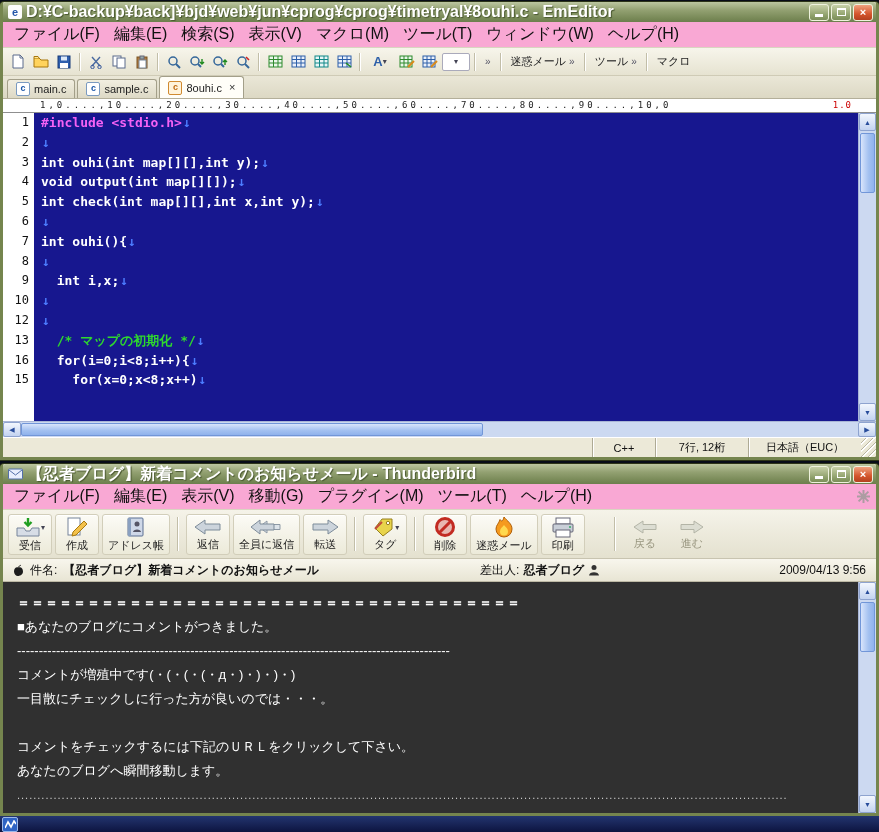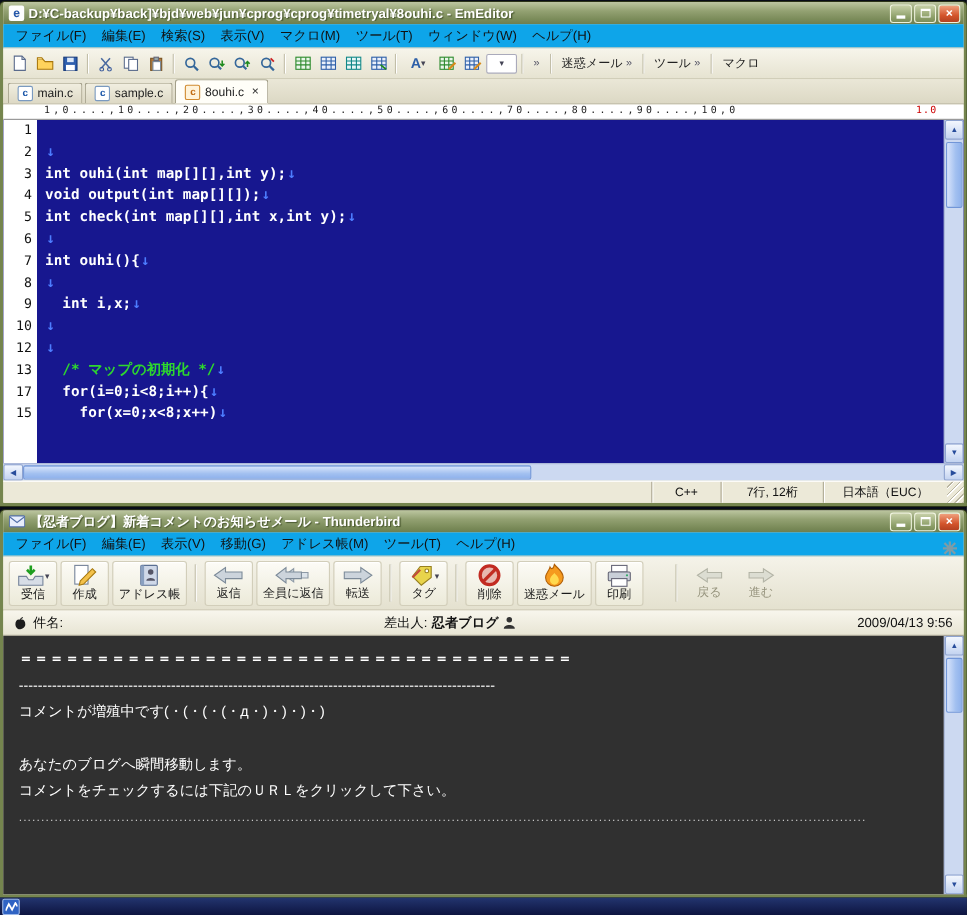--- a/index.html
+++ b/index.html
@@ -20,42 +20,42 @@
   #emeditor-win{top:2px;height:458px;}
   #tb-win{top:464px;height:352px;}
 
   
   .titlebar{
     flex:0 0 20px;height:20px;display:flex;align-items:center;gap:4px;
     padding:0 3px 0 5px;border-radius:3px 3px 0 0;
     background:linear-gradient(#bcc6a0,#93a172 40%,#798a58 80%,#6d7e4e);
   }
   .title-text{
-    flex:1;color:#fff;font-weight:bold;font-size:12px;white-space:nowrap;
+    flex:1;color:#fff;font-weight:bold;font-size:16px;white-space:nowrap;
     overflow:hidden;text-shadow:1px 1px 1px #49572f;
   }
   .winbtns{display:flex;gap:2px;}
   .winbtn{
     width:18px;height:15px;border-radius:3px;border:1px solid #eef2dd;
     display:flex;align-items:center;justify-content:center;
     color:#fff;font-size:11px;font-weight:bold;line-height:1;
   }
   .winbtn.minb,.winbtn.maxb{background:linear-gradient(#c7d0a8,#8ea06a 70%,#7c8e59);}
   .winbtn.closeb{background:linear-gradient(#f0a27f,#d4552c 60%,#b34120);}
   .min-glyph{display:block;width:8px;height:3px;background:#fff;margin-top:7px;}
   .max-glyph{display:block;width:9px;height:8px;border:1px solid #fff;border-top:2px solid #fff;box-sizing:border-box;}
   .app-badge{
     width:14px;height:14px;border-radius:2px;background:#fdfdfd;
     color:#2456a8;font-weight:bold;font-size:11px;line-height:14px;text-align:center;
   }
 
   
   .menubar{
-    flex:0 0 21px;display:flex;align-items:flex-end;padding-left:4px;
-    background:#0ea5e9;border-bottom:1px solid #d9d5c0;font-size:12px;color:#111;
+    flex:0 0 21px;display:flex;align-items:center;padding-left:4px;
+    background:#f9a8d4;border-bottom:1px solid #d9d5c0;font-size:16px;color:#111;
   }
   .menu-item{padding:2px 7px;cursor:default;}
   .menu-spacer{flex:1;}
   .throbber{margin-right:6px;opacity:.8;}
 
   
   .toolbar{
     flex:0 0 27px;display:flex;align-items:center;gap:1px;padding:0 4px;
     background:linear-gradient(#f7f5eb,#e6e3d1);border-bottom:1px solid #cfcbb6;
   }
@@ -387,20 +387,21 @@
 
   <div class="ruler">
     <span class="ruler-text">1,0....,10....,20....,30....,40....,50....,60....,70....,80....,90....,10,0</span>
     <span class="ruler-marker">1.0</span>
   </div>
 
   <div class="code-wrap">
     <div class="code-area">
         <div class="code-line">
           <span class="ln">1</span>
+          <span class="ltext"><span class="pp">#include &lt;stdio.h&gt;</span><span class="nl">↓</span></span>
         </div>
         <div class="code-line">
           <span class="ln">2</span>
           <span class="ltext"><span class="nl">↓</span></span>
         </div>
         <div class="code-line">
           <span class="ln">3</span>
           <span class="ltext"><span class="pl">int ouhi(int map[][],int y);</span><span class="nl">↓</span></span>
         </div>
         <div class="code-line">
@@ -433,21 +434,21 @@
         </div>
         <div class="code-line">
           <span class="ln">12</span>
           <span class="ltext"><span class="nl">↓</span></span>
         </div>
         <div class="code-line">
           <span class="ln">13</span>
           <span class="ltext"><span class="pl">  </span><span class="cmt">/* マップの初期化 */</span><span class="nl">↓</span></span>
         </div>
         <div class="code-line">
-          <span class="ln">17</span>
+          <span class="ln">16</span>
           <span class="ltext"><span class="pl">  for(i=0;i&lt;8;i++){</span><span class="nl">↓</span></span>
         </div>
         <div class="code-line">
           <span class="ln">15</span>
           <span class="ltext"><span class="pl">    for(x=0;x&lt;8;x++)</span><span class="nl">↓</span></span>
         </div>
       </div>
     <div class="vscroll">
       <span class="sb-btn">▲</span>
       <span class="sb-track">
@@ -494,21 +495,21 @@
       <span class="winbtn closeb">×</span>
     </span>
   </div>
 
   <div class="menubar">
 
   <span class="menu-item">ファイル(F)</span>
       <span class="menu-item">編集(E)</span>
       <span class="menu-item">表示(V)</span>
       <span class="menu-item">移動(G)</span>
-      <span class="menu-item">アドレス帳(M)</span>
+      <span class="menu-item">プラグイン(M)</span>
       <span class="menu-item">ツール(T)</span>
       <span class="menu-item">ヘルプ(H)</span>
       <span class="menu-spacer"></span>
       <span class="throbber">
         <svg width="13" height="13">
           <g stroke="#9a9a96" stroke-width="2">
             <path d="M6.5 0v13M0 6.5h13M1.6 1.6l9.8 9.8M11.4 1.6L1.6 11.4"></path>
           </g>
         </svg>
       </span>
@@ -638,44 +639,47 @@
   </div>
 
   <div class="msg-header">
     <span>
         <svg width="11" height="13">
           <path d="M5.5 3.5C3 2.5 1 4.5 1 7.5S3.5 12.5 5.5 12 10 10.5 10 7.5 8 2.5 5.5 3.5z" fill="#1c1c1c"></path>
           <path d="M5.5 3.5c.3-1.3 1.2-2 2.3-2.2" fill="none" stroke="#1c1c1c" stroke-width="1"></path>
         </svg>
       </span>
     <span>件名:</span>
+    <span class="subj">【忍者ブログ】新着コメントのお知らせメール</span>
     <span class="hdr-spacer"></span>
     <span class="from-wrap">
       <span>差出人:</span>
       <span class="subj">忍者ブログ</span>
       <span>
           <svg width="12" height="12">
             <circle cx="6" cy="3.5" r="2.5" fill="#333"></circle>
             <path d="M1 11.5c0-4.5 10-4.5 10 0z" fill="#333"></path>
           </svg>
         </span>
     </span>
     <span class="hdr-spacer"></span>
     <span class="hdr-date">2009/04/13 9:56</span>
   </div>
 
   <div class="msg-area">
     <div class="msg-lines">
 
     <div class="msg-line strong">＝＝＝＝＝＝＝＝＝＝＝＝＝＝＝＝＝＝＝＝＝＝＝＝＝＝＝＝＝＝＝＝＝＝＝＝</div>
+        <div class="msg-line normal">■あなたのブログにコメントがつきました。</div>
         <div class="msg-line normal">----------------------------------------------------------------------------------------------------</div>
         <div class="msg-line normal">コメントが増殖中です(・(・(・(・д・)・)・)・)</div>
+        <div class="msg-line normal">一目散にチェックしに行った方が良いのでは・・・。</div>
         <div class="msg-line normal"></div>
+        <div class="msg-line normal">コメントをチェックするには下記のＵＲＬをクリックして下さい。</div>
         <div class="msg-line normal">あなたのブログへ瞬間移動します。</div>
-        <div class="msg-line normal">コメントをチェックするには下記のＵＲＬをクリックして下さい。</div>
         <div class="msg-line dim">..............................................................................................................................................................................................</div>
       </div>
     <div class="vscroll">
       <span class="sb-btn">▲</span>
       <span class="sb-track">
         <span class="sb-thumb" style="top:2px;height:48px;"></span>
       </span>
       <span class="sb-btn">▼</span>
     </div>
   </div>

